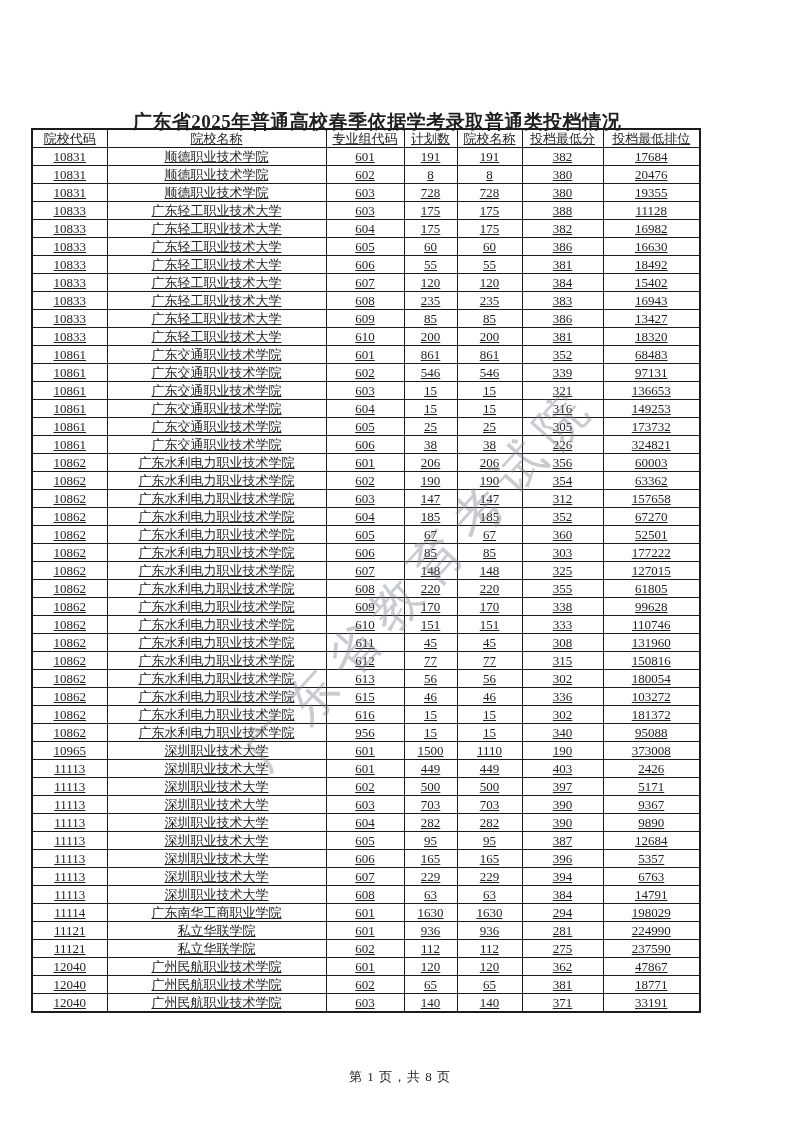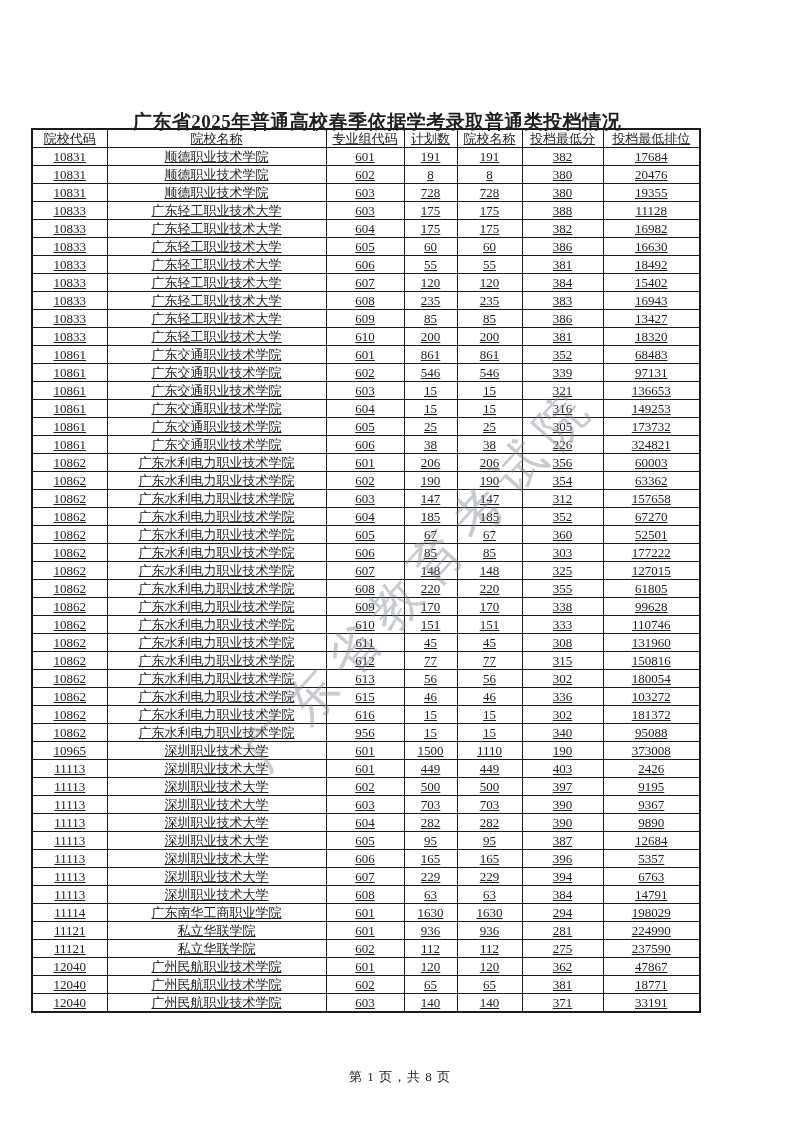--- a/index.html
+++ b/index.html
@@ -418,21 +418,21 @@
           <td>403</td>
           <td>2426</td>
         </tr>
         <tr>
           <td>11113</td>
           <td>深圳职业技术大学</td>
           <td>602</td>
           <td>500</td>
           <td>500</td>
           <td>397</td>
-          <td>9195</td>
+          <td>5171</td>
         </tr>
         <tr>
           <td>11113</td>
           <td>深圳职业技术大学</td>
           <td>603</td>
           <td>703</td>
           <td>703</td>
           <td>390</td>
           <td>9367</td>
         </tr>

